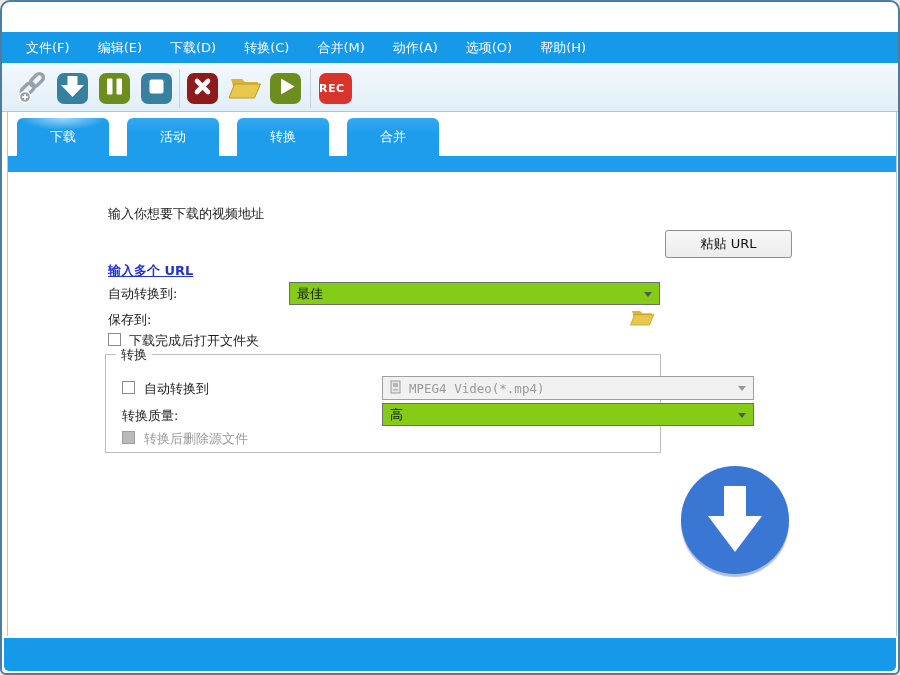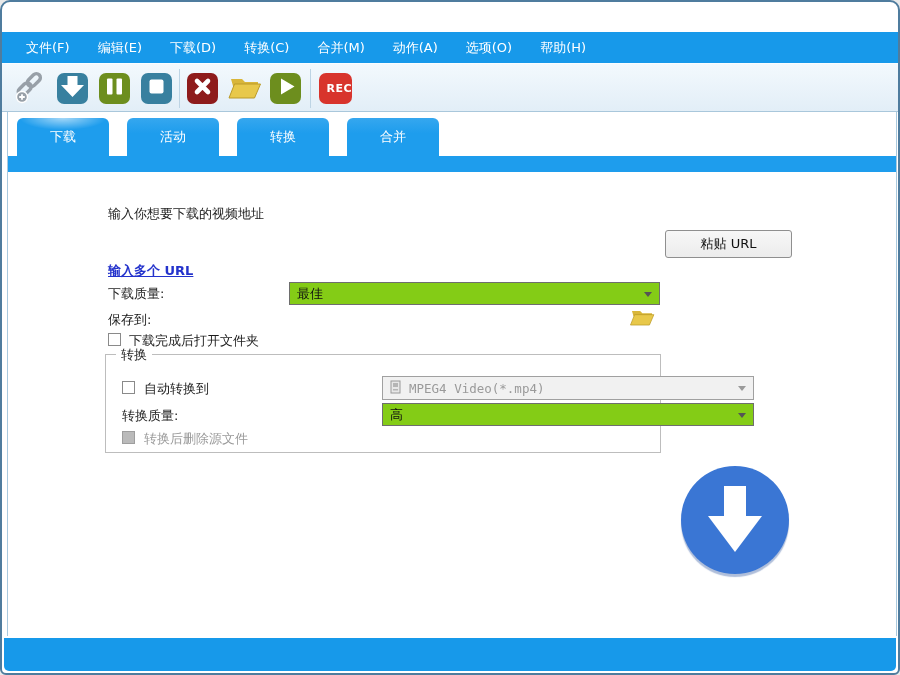--- a/index.html
+++ b/index.html
@@ -20,21 +20,21 @@
   .ctrl-min .bar { position:absolute; left:3px; top:8px; width:15px; height:2px; background:#fff; }
   .ctrl-max .box { position:absolute; left:3px; top:2px; width:14px; height:11px; border:2px solid #fff; }
   .ctrl-close .x1,.ctrl-close .x2 { position:absolute; left:3px; top:7px; width:16px; height:2px; background:#fff; }
   .ctrl-close .x1 { transform:rotate(45deg); } .ctrl-close .x2 { transform:rotate(-45deg); }
   
   .menubar { position:absolute; left:0; top:30px; width:100%; height:31px; background:#1799ea; display:flex; align-items:center; padding-left:14px; }
   .menu-item { color:#fff; font-size:13px; padding:4px 10px; margin-right:8px; }
   
   .toolbar { position:absolute; left:0; top:61px; width:100%; height:49px;
     background:linear-gradient(#f3f9fd,#e2eef7); border-top:1px solid #fafdff; border-bottom:1px solid #a9c7db; }
-  .tbtn { position:absolute; top:9px; width:31px; height:31px; border-radius:7px; display:flex; align-items:center; justify-content:flex-end; }
+  .tbtn { position:absolute; top:9px; width:31px; height:31px; border-radius:7px; display:flex; align-items:center; justify-content:flex-start; }
   .tb-link   { left:14px;  background:transparent; }
   .tb-down   { left:55px;  background:#38809f; }
   .tb-pause  { left:97px;  background:#6d8e1e; }
   .tb-stop   { left:139px; background:#38809f; }
   .tb-del    { left:185px; background:#8e1b1b; }
   .tb-folder { left:224px; background:transparent; width:37px; }
   .tb-play   { left:268px; background:#6d8e1e; }
   .tb-rec    { left:317px; background:#d8342c; width:33px; color:#fff; font-weight:bold; font-size:11px; letter-spacing:0.5px; }
   .tool-sep { position:absolute; top:5px; width:1px; height:39px; background:#bdd4e4; }
   .sep1 { left:177px; } .sep2 { left:308px; }
@@ -180,21 +180,21 @@
 
       <div class="lbl" style="left:100px; top:33px;text-align:right;">输入你想要下载的视频地址</div>
 
 
       <div class="btn-paste">
         <span>粘贴 URL</span>
       </div>
 
       <a class="link" href="#">输入多个 URL</a>
 
-      <div class="lbl" style="left:100px; top:113px;">下载质量:</div>
+      <div class="lbl" style="left:100px; top:113px;">自动转换到:</div>
       <div class="select dd-quality">
         <span>最佳</span>
         <span class="sel-arrow"></span>
       </div>
 
       <div class="lbl" style="left:100px; top:139px;">保存到:</div>
       <div style="position:absolute; left:620px; top:133px;">
         <span>
           <svg width="28" height="23" viewBox="0 0 37 31">
             <path d="M5 8 h11 l3 3 h13 v4 H7 z" fill="#d9b63a"></path>

